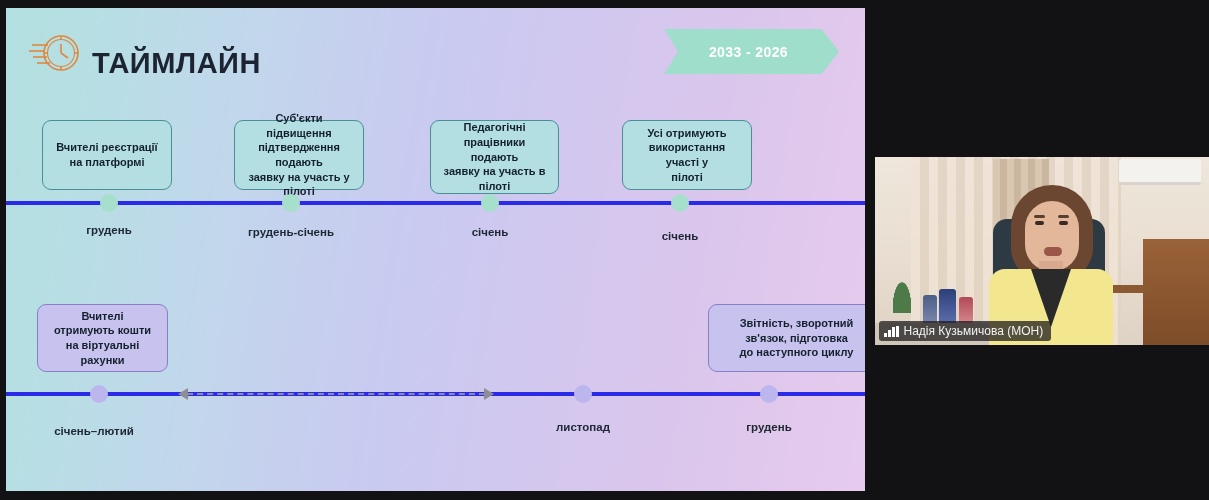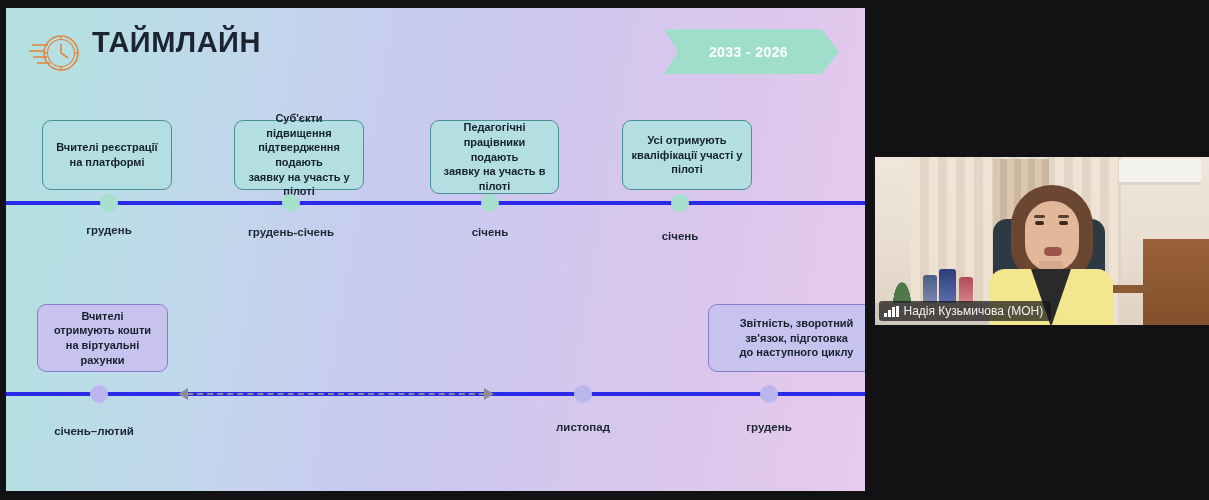--- a/index.html
+++ b/index.html
@@ -16,21 +16,21 @@
     position: absolute; left: 6px; top: 8px; width: 859px; height: 483px;
     background: linear-gradient(100deg,
         #b3e0e0 0%, #b6dfe3 9%, #bcdbe8 18%, #c2d6ec 28%,
         #c6cfee 38%, #c9caf0 48%, #cfc8ef 58%, #d5c7ee 68%,
         #dac6ec 78%, #e0c8ec 88%, #e6cbee 100%);
     overflow: hidden;
   }
 
   
   #header { position: absolute; left: 0; top: 0; width: 100%; height: 90px; }
-  .logo-wrap { position: absolute; left: 22px; top: 18px; display: flex; align-items: flex-start; gap: 10px; }
+  .logo-wrap { position: absolute; left: 22px; top: 18px; display: flex; align-items: flex-end; gap: 10px; }
   .clock-icon { width: 54px; height: 54px; flex: 0 0 54px; }
   .timeline-title {
     font-size: 29px; font-weight: bold; letter-spacing: .5px;
     color: #1b2430; font-family: "Liberation Sans", sans-serif;
   }
 
   .ribbon {
     position: absolute; right: 26px; top: 21px;
     width: 175px; height: 45px;
     background: #9fdecb;
@@ -86,21 +86,21 @@
   .dash-line {
     position: absolute; left: 9px; right: 9px; top: 6px; height: 0;
     border-top: 2px dashed #8d8d96;
   }
   .arr { position: absolute; top: 1px; width: 0; height: 0; }
   .arr.left  { left: 0;  border-top: 6px solid transparent; border-bottom: 6px solid transparent; border-right: 10px solid #8d8d96; }
   .arr.right { right: 0; border-top: 6px solid transparent; border-bottom: 6px solid transparent; border-left: 10px solid #8d8d96; }
 
   
   #video-tile {
-    position: absolute; left: 875px; top: 157px; width: 334px; height: 168px;
+    position: absolute; left: 875px; top: 157px; width: 334px; height: 188px;
     background: #ef4444; overflow: hidden;
   }
   .vid-bg {
     position: absolute; inset: 0;
     background:
       linear-gradient(180deg, #efe7dc 0%, #e8ddd0 55%, #ded2c4 100%);
   }
   .vid-curtain {
     position: absolute; left: 36px; top: 0; width: 210px; height: 100%;
     background: repeating-linear-gradient(90deg,#efe3d6 0 9px,#e2d3c2 9px 18px);
@@ -216,21 +216,21 @@
     <div class="card teal" style="left:36px;  top:112px; width:130px; height:70px;">Вчителі реєстрації
 на платформі</div>
     <div class="card teal" style="left:228px; top:112px; width:130px; height:70px;">Суб'єкти підвищення
 підтвердження подають
 заявку на участь у пілоті</div>
     <div class="card teal" style="left:424px; top:112px; width:129px; height:74px;text-align:center;">Педагогічні
 працівники подають
 заявку на участь в
 пілоті</div>
     <div class="card teal" style="left:616px; top:112px; width:130px; height:70px;">Усі отримують
-кваліфікації участі у
+використання участі у
 пілоті</div>
 
     <div class="axis" style="top:193px;"></div>
     <div class="node mint" style="left:103px; top:195px;"></div>
     <div class="node mint" style="left:285px; top:195px;"></div>
     <div class="node mint" style="left:484px; top:195px;"></div>
     <div class="node mint" style="left:674px; top:195px;"></div>
 
     <div class="tl-label" style="left:103px; top:216px;">грудень</div>
     <div class="tl-label" style="left:285px; top:218px;">грудень-січень</div>

